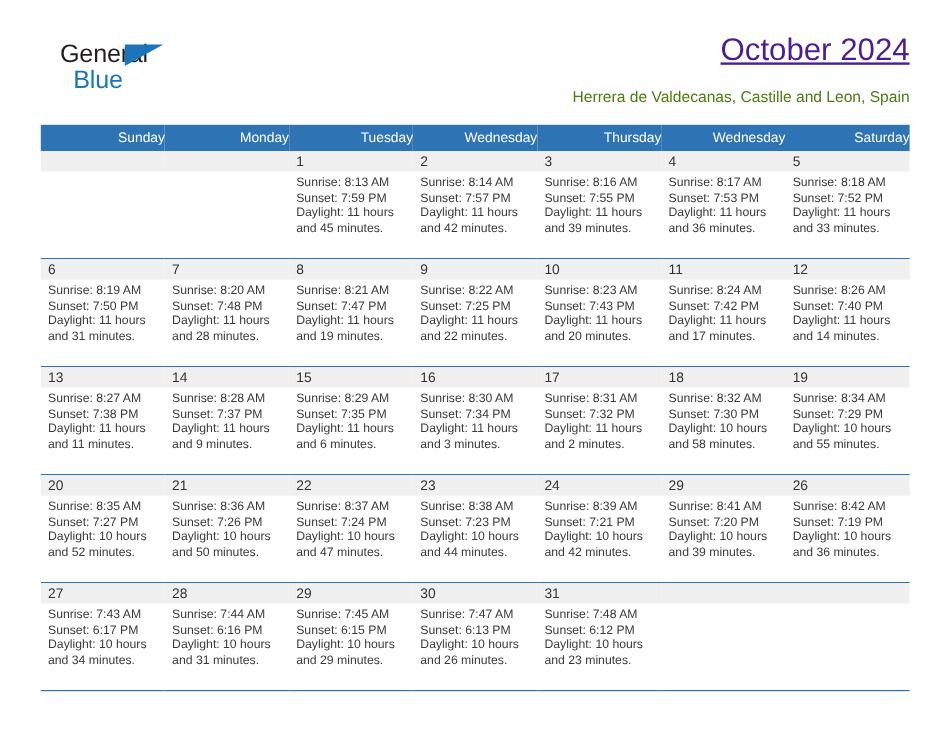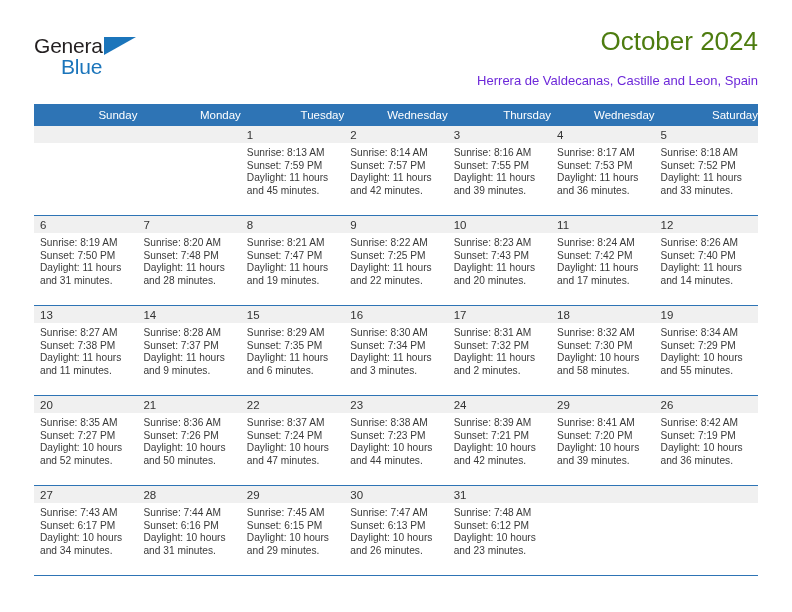--- a/index.html
+++ b/index.html
@@ -30,21 +30,21 @@
   }
   .logo {
     position: absolute;
     left: 0;
     top: 8px;
     width: 120px;
     height: 48px;
   }
   .logo-general {
     position: absolute;
-    left: 0;
+    left: 16px;
     top: 0;
     font-size: 21px;
     letter-spacing: -0.2px;
     color: #231f20;
     font-family: "Liberation Sans", sans-serif;
   }
   .logo-tri {
     position: absolute;
     left: 70px;
     top: 3px;
@@ -61,30 +61,31 @@
     letter-spacing: -0.2px;
     color: #1b75bb;
     font-family: "Liberation Sans", sans-serif;
     text-align: center;
   }
   .title {
     position: absolute;
     right: 0;
     top: 0;
     font-size: 26px;
-    color: #4d7c0f;
+    color: #4c1d95;
     text-align: center;
     white-space: nowrap;
+    text-decoration: underline;
   }
   .subtitle {
     position: absolute;
     right: 0;
     top: 47px;
     font-size: 13px;
-    color: #6d28d9;
+    color: #4d7c0f;
     text-align: right;
     white-space: nowrap;
   }
 
   
   .calendar {
     position: absolute;
     left: 34px;
     top: 104px;
     width: 724px;

